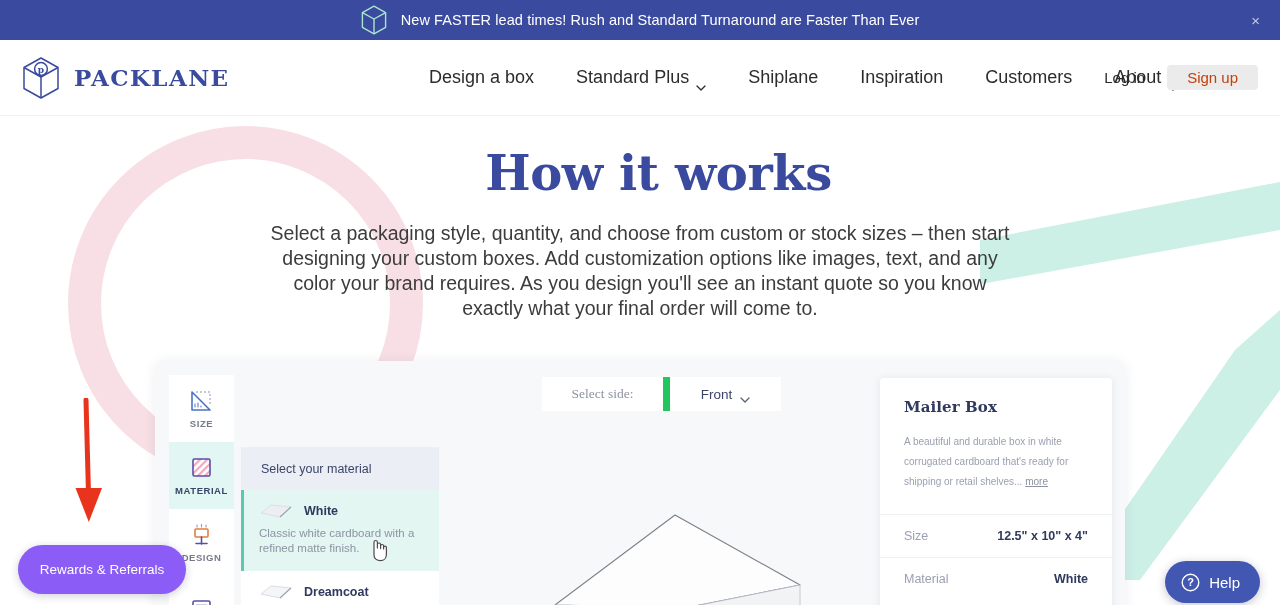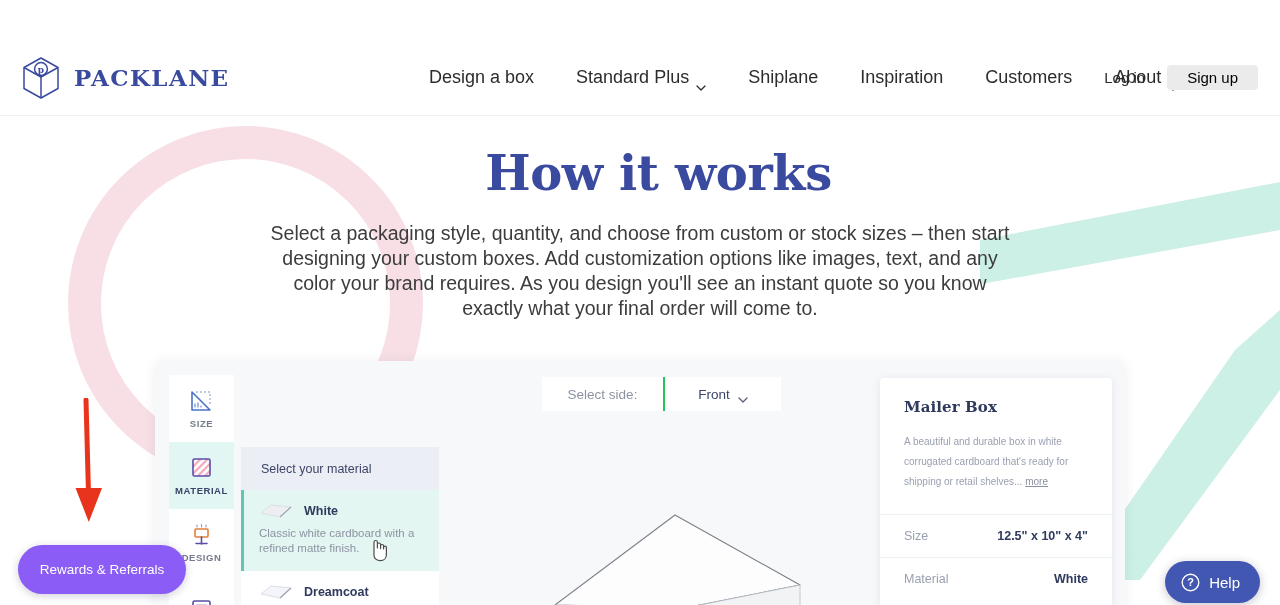--- a/index.html
+++ b/index.html
@@ -49,21 +49,21 @@
   .nav { position: absolute; left: 415px; display: flex; align-items: center; gap: 0; }
   .nav-item {
     color: #2c2c2c; font-size: 18px; padding: 0 21px;
     display: flex; align-items: center; gap: 7px; cursor: pointer; white-space: nowrap;
   }
   .nav-item:first-child { padding-left: 14px; }
   .caret { width: 10px; height: 6px; display: block; }
   .nav-right { position: absolute; right: 22px; display: flex; align-items: center; gap: 0; }
   .login-link { color: #2c2c2c; font-size: 15px; padding: 0 22px; cursor: pointer; }
   .signup-btn {
-    background: #ebebeb; color: #000000; font-size: 15px;
+    background: #ebebeb; color: #c2410c; font-size: 15px;
     border: none; border-radius: 4px; padding: 4px 20px; cursor: pointer;
     font-family: "Liberation Sans", sans-serif;
   }
 
   
   .deco-ring {
     position: absolute; left: 68px; top: 126px;
     width: 355px; height: 355px; border-radius: 50%;
     border: 33px solid #f7dfe5; background: transparent;
     z-index: 1;
@@ -130,27 +130,27 @@
   .mat-desc { font-size: 11.5px; color: #8d93a3; line-height: 15px; margin-top: 6px; }
 
   
   .cursor-hand { position: absolute; left: 368px; top: 538px; width: 20px; height: 24px; z-index: 20; }
 
   
   .sideselect { position: absolute; left: 542px; top: 377px; display: flex; z-index: 14; }
   .sideselect-label {
     background: #ffffff; width: 121px; height: 34px;
     display: flex; align-items: center; justify-content: center;
-    color: #8d93a3; font-size: 13.5px;
+    color: #8d93a3; font-size: 13.5px; font-family: Liberation Serif, serif;
   }
   .sideselect-value {
     background: #ffffff; width: 118px; height: 34px;
     display: flex; align-items: center; justify-content: center; gap: 8px;
     color: #3b4468; font-size: 13.5px; cursor: pointer;
-    border-left: 2px solid #22c55e;
+    border-left: 7px solid #22c55e;
   }
 
   
   .boxpreview { position: absolute; left: 470px; top: 500px; z-index: 13; }
 
   
   .infocard {
     position: absolute; left: 880px; top: 378px; width: 232px;
     background: #ffffff; border-radius: 4px;
     box-shadow: 0 1px 10px rgba(40,45,80,.09);
@@ -194,20 +194,35 @@
     font-size: 15px; font-family: "Liberation Sans", sans-serif;
     z-index: 55; box-shadow: 0 2px 10px rgba(20,25,70,.25);
   }
   .help-q { width: 19px; height: 19px; display: block; }
 </style>
 </head>
 <body>
 
 <div id="root">
 
+  <div class="announce">
+    <div class="announce-inner">
+      <span class="announce-icon">
+        <svg viewBox="0 0 26 30" width="26" height="30" aria-hidden="true">
+          <g fill="none" stroke="#a9e6cf" stroke-width="1.4" stroke-linejoin="round">
+            <path d="M13 1.2 L24.6 7.6 L24.6 22.4 L13 28.8 L1.4 22.4 L1.4 7.6 Z"></path>
+            <path d="M1.4 7.6 L13 14 L24.6 7.6"></path>
+            <path d="M13 14 L13 28.8"></path>
+          </g>
+        </svg>
+      </span>
+      <span class="announce-text">New FASTER lead times! Rush and Standard Turnaround are Faster Than Ever</span>
+    </div>
+    <button class="announce-close">×</button>
+  </div>
 
   <div class="header">
     <div class="brand">
       <span class="brand-mark">
         <svg viewBox="0 0 42 44" width="42" height="44" aria-hidden="true">
           <g fill="none" stroke="#3a4a9f" stroke-width="1.5" stroke-linejoin="round">
             <path d="M21 2 L38 11.5 L38 32.5 L21 42 L4 32.5 L4 11.5 Z"></path>
             <path d="M4 11.5 L21 21 L38 11.5"></path>
             <path d="M21 21 L21 42"></path>
             <circle cx="21" cy="13" r="6.4"></circle>

